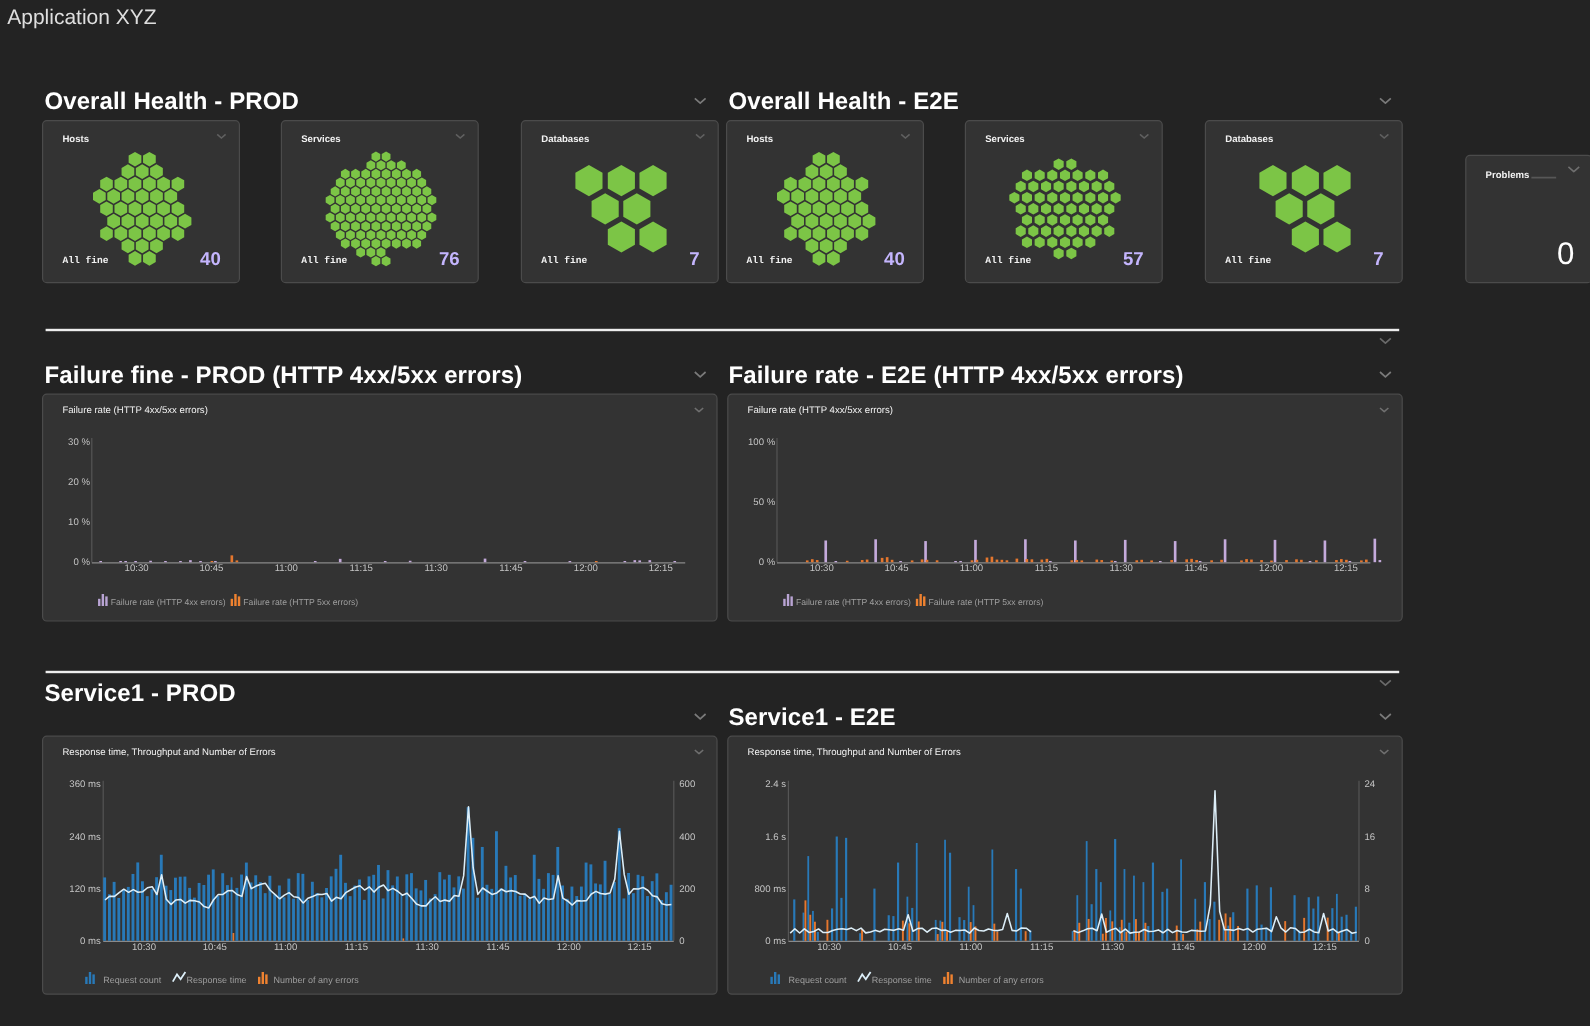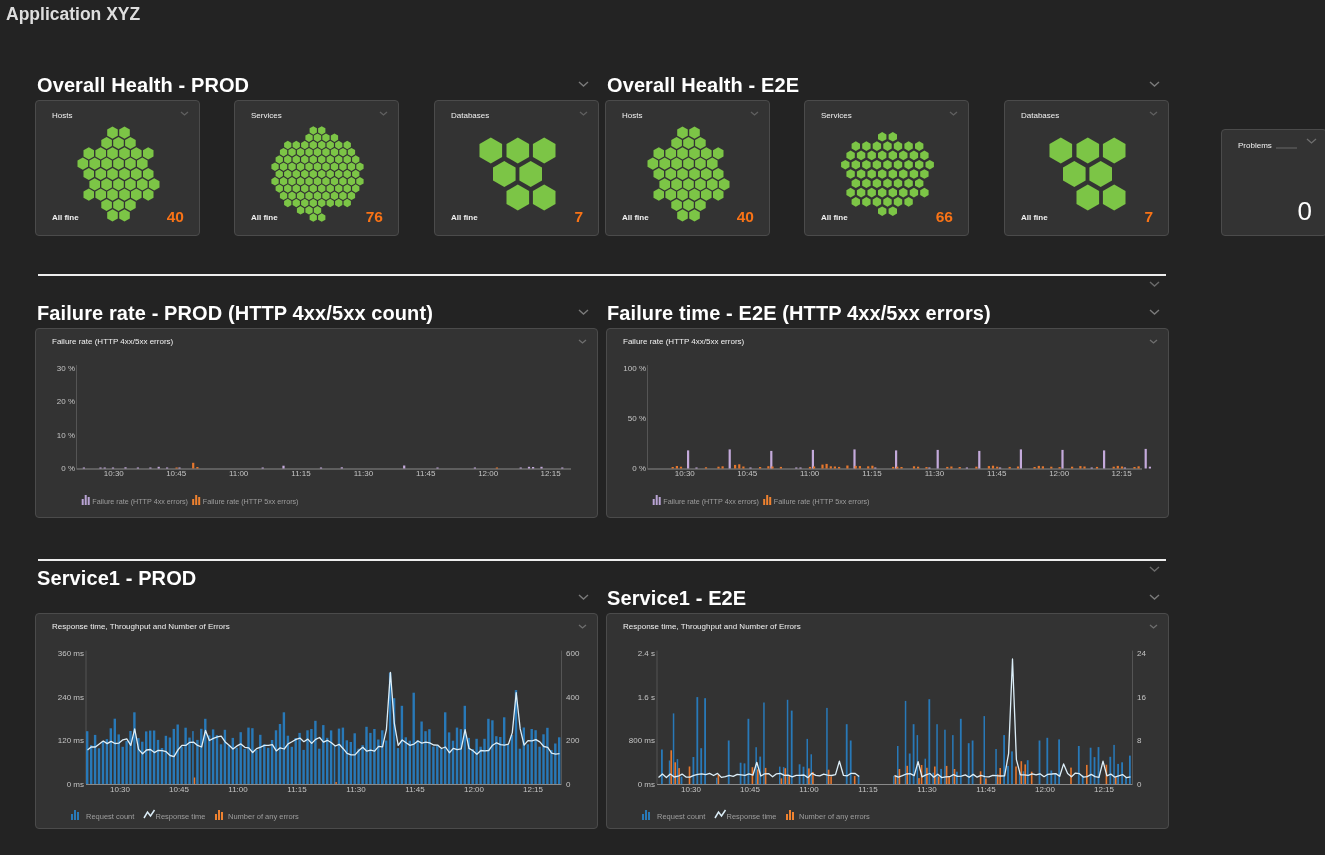--- a/index.html
+++ b/index.html
@@ -1,24 +1,24 @@
 <!DOCTYPE html>
 <html><head><meta charset="utf-8"><style>
 html,body{margin:0;padding:0;background:#232323;width:1325px;height:855px;overflow:hidden;
  font-family:"Liberation Sans",sans-serif;}
 .abs{position:absolute;}
 .tile{position:absolute;background:#333333;border:1px solid #4b4b4b;border-radius:4px;box-sizing:border-box;}
-.tlabel{position:absolute;left:16px;top:9.5px;font-size:8px;font-weight:normal;color:#f2f2f2;}
+.tlabel{position:absolute;left:16px;top:9.5px;font-size:8px;font-weight:bold;color:#f2f2f2;}
 .chead{position:absolute;left:16px;top:8px;font-size:8px;font-weight:normal;color:#f2f2f2;}
-.allfine{position:absolute;left:16px;bottom:13px;font-size:8px;font-weight:bold;color:#f2f2f2;}
-.tnum{position:absolute;right:15px;bottom:9px;font-size:15.5px;color:#f97316;font-weight:bold;text-align:center;}
+.allfine{position:absolute;left:16px;bottom:13px;font-size:8px;font-weight:bold;color:#f2f2f2;font-family:Liberation Mono, monospace;}
+.tnum{position:absolute;right:15px;bottom:9px;font-size:15.5px;color:#c4b5fd;font-weight:bold;text-align:center;}
 .sect{position:absolute;font-size:20px;font-weight:bold;color:#fff;letter-spacing:0.1px;}
 .sep{position:absolute;height:2px;background:#ededed;}
 </style></head><body>
-<div class="abs" style="left:6px;top:4px;font-size:17.5px;color:#dedede;font-weight:bold">Application XYZ</div>
+<div class="abs" style="left:6px;top:4px;font-size:17.5px;color:#dedede;font-weight:normal">Application XYZ</div>
 <div class="sect" style="left:37px;top:74px">Overall Health - PROD</div>
 <svg style="position:absolute;left:578px;top:81px" width="11" height="6" viewBox="0 0 11 6">
     <path d="M1 1 L5.5 5 L10 1" fill="none" stroke="#7a7a7a" stroke-width="1.4"></path>
   </svg>
 <div class="sect" style="left:607px;top:74px">Overall Health - E2E</div>
 <svg style="position:absolute;left:1149px;top:81px" width="11" height="6" viewBox="0 0 11 6">
     <path d="M1 1 L5.5 5 L10 1" fill="none" stroke="#7a7a7a" stroke-width="1.4"></path>
   </svg>
 <div class="tile" style="left:35px;top:100px;width:165px;height:136px">
     <svg style="position:absolute;left:0;top:0" width="165" height="136">
@@ -302,21 +302,21 @@
       <polygon points="93.0,96.1 97.2,98.5 97.2,103.3 93.0,105.7 88.8,103.3 88.8,98.5" fill="#7cc546"></polygon>
       <polygon points="103.6,96.1 107.8,98.5 107.8,103.3 103.6,105.7 99.4,103.3 99.4,98.5" fill="#7cc546"></polygon>
       <polygon points="77.2,105.4 81.4,107.8 81.4,112.6 77.2,115.0 73.0,112.6 73.0,107.8" fill="#7cc546"></polygon>
       <polygon points="87.8,105.4 92.0,107.8 92.0,112.6 87.8,115.0 83.6,112.6 83.6,107.8" fill="#7cc546"></polygon>
     </svg>
     <div class="tlabel">Services</div>
     <svg style="position:absolute;left:144px;top:10px" width="9" height="5" viewBox="0 0 9 5">
       <path d="M1 1 L4.5 4 L8 1" fill="none" stroke="#606060" stroke-width="1.3"></path>
     </svg>
     <div class="allfine">All fine</div>
-    <div class="tnum">66</div>
+    <div class="tnum">57</div>
   </div>
 <div class="tile" style="left:1004px;top:100px;width:165px;height:136px">
     <svg style="position:absolute;left:0;top:0" width="165" height="136">
       <polygon points="55.8,36.5 67.1,43.0 67.1,56.0 55.8,62.5 44.5,56.0 44.5,43.0" fill="#7cc546"></polygon>
       <polygon points="82.8,36.5 94.1,43.0 94.1,56.0 82.8,62.5 71.5,56.0 71.5,43.0" fill="#7cc546"></polygon>
       <polygon points="109.2,36.5 120.5,43.0 120.5,56.0 109.2,62.5 97.9,56.0 97.9,43.0" fill="#7cc546"></polygon>
       <polygon points="69.3,60.1 80.6,66.6 80.6,79.6 69.3,86.1 58.0,79.6 58.0,66.6" fill="#7cc546"></polygon>
       <polygon points="95.7,60.1 107.0,66.6 107.0,79.6 95.7,86.1 84.4,79.6 84.4,66.6" fill="#7cc546"></polygon>
       <polygon points="82.8,83.5 94.1,90.0 94.1,103.0 82.8,109.5 71.5,103.0 71.5,90.0" fill="#7cc546"></polygon>
       <polygon points="109.2,83.5 120.5,90.0 120.5,103.0 109.2,109.5 97.9,103.0 97.9,90.0" fill="#7cc546"></polygon>
@@ -339,25 +339,25 @@
 <div style="position:absolute;right:14px;bottom:8px;font-size:26px;color:#fff;font-weight:300">0</div>
 </div>
 <div class="sep" style="left:38px;top:274px;width:1128px"></div>
 <svg style="position:absolute;left:1149px;top:281px" width="11" height="6" viewBox="0 0 11 6">
     <path d="M1 1 L5.5 5 L10 1" fill="none" stroke="#6a6a6a" stroke-width="1.4"></path>
   </svg>
 <div class="sep" style="left:38px;top:559px;width:1128px"></div>
 <svg style="position:absolute;left:1149px;top:566px" width="11" height="6" viewBox="0 0 11 6">
     <path d="M1 1 L5.5 5 L10 1" fill="none" stroke="#6a6a6a" stroke-width="1.4"></path>
   </svg>
-<div class="sect" style="left:37px;top:302px">Failure rate - PROD (HTTP 4xx/5xx count)</div>
+<div class="sect" style="left:37px;top:302px">Failure fine - PROD (HTTP 4xx/5xx errors)</div>
 <svg style="position:absolute;left:578px;top:309px" width="11" height="6" viewBox="0 0 11 6">
     <path d="M1 1 L5.5 5 L10 1" fill="none" stroke="#7a7a7a" stroke-width="1.4"></path>
   </svg>
-<div class="sect" style="left:607px;top:302px">Failure time - E2E (HTTP 4xx/5xx errors)</div>
+<div class="sect" style="left:607px;top:302px">Failure rate - E2E (HTTP 4xx/5xx errors)</div>
 <svg style="position:absolute;left:1149px;top:309px" width="11" height="6" viewBox="0 0 11 6">
     <path d="M1 1 L5.5 5 L10 1" fill="none" stroke="#7a7a7a" stroke-width="1.4"></path>
   </svg>
 <div class="tile" style="left:35px;top:328px;width:563px;height:190px">
     <svg style="position:absolute;left:0;top:0" width="561" height="188" font-family="Liberation Sans, sans-serif">
       <text x="39.0" y="142.0" font-size="8" fill="#c4c4c4" text-anchor="end" font-weight="normal">0 %</text>
       <text x="39.0" y="108.5" font-size="8" fill="#c4c4c4" text-anchor="end" font-weight="normal">10 %</text>
       <text x="39.0" y="75.0" font-size="8" fill="#c4c4c4" text-anchor="end" font-weight="normal">20 %</text>
       <text x="39.0" y="41.5" font-size="8" fill="#c4c4c4" text-anchor="end" font-weight="normal">30 %</text>
       <path d="M40.5 36.0 V139.5" stroke="#555555" stroke-width="1" fill="none"></path>

